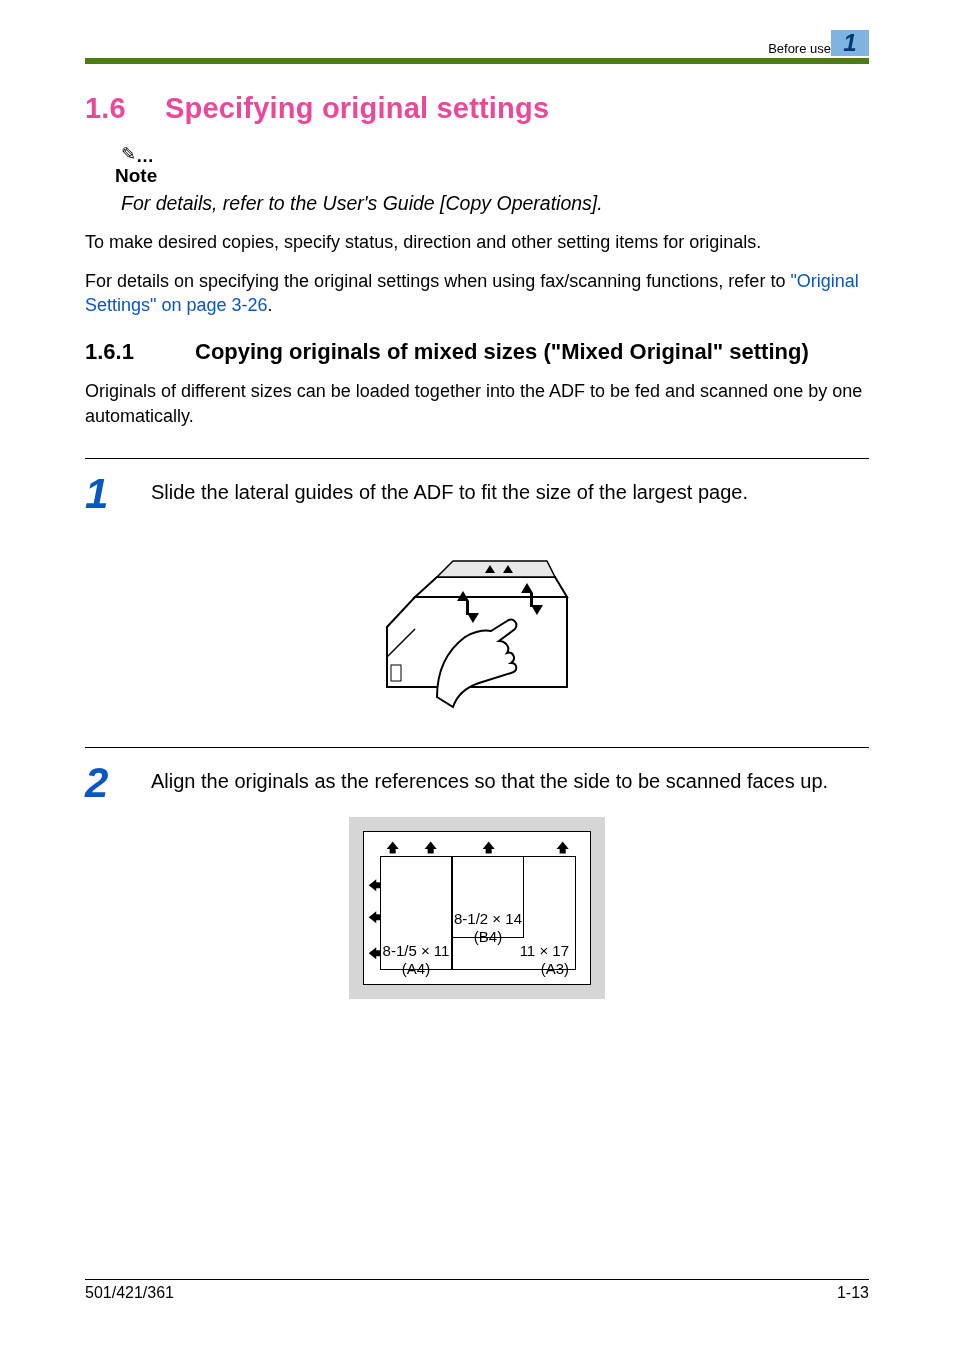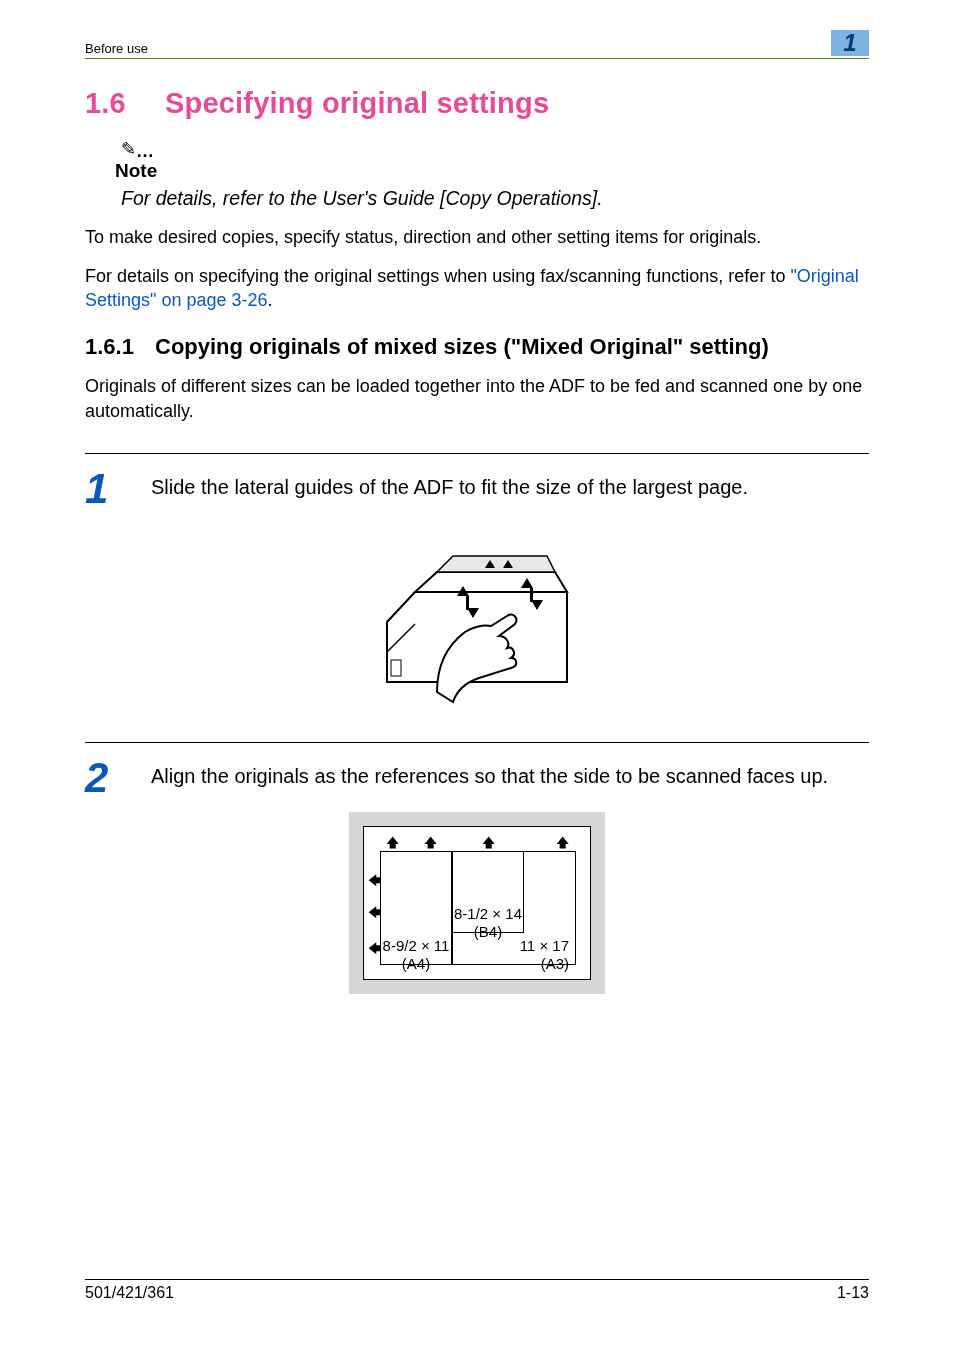--- a/index.html
+++ b/index.html
@@ -11,23 +11,23 @@
     font-family: Arial, Helvetica, sans-serif;
     color: #000;
     position: relative;
   }
   .page {
     padding: 30px 85px 0 85px;
     box-sizing: border-box;
   }
   .topbar {
     display: flex;
-    justify-content: space-between;
+    justify-content: flex-end;
     align-items: flex-end;
-    border-bottom: 1px solid #4d7c0f;
+    border-bottom: 6px solid #4d7c0f;
     padding-bottom: 2px;
     margin-bottom: 28px;
   }
   .topbar-left {
     font-size: 13px;
   }
   .chapter-num-box {
     background: #7fb3e0;
     color: #003a77;
     font-weight: bold;
@@ -61,20 +61,21 @@
     font-size: 18px;
     line-height: 1.35;
     margin: 14px 0;
   }
   .link { color: #0a57c2; }
   .h2 {
     font-weight: bold;
     font-size: 22px;
     margin: 22px 0 8px 0;
     display:flex;
+    gap:40px;
   }
   .h2-num {display:inline-block; width:70px; flex-shrink:0;}
   .h2-text {display:inline-block;}
   .hr { border: none; border-top: 1.5px solid #000; margin: 30px 0 16px 0; }
   .step-row { display:flex; align-items:flex-start; }
   .step-num {
     color:#0a57c2;
     font-style: italic;
     font-weight: bold;
     font-size: 42px;
@@ -198,21 +199,21 @@
       <span class="arrow-up" style="left:22px; top:6px;">🡅</span>
       <span class="arrow-up" style="left:60px; top:6px;">🡅</span>
       <span class="arrow-up" style="left:118px; top:6px;">🡅</span>
       <span class="arrow-up" style="left:192px; top:6px;">🡅</span>
 
       <span class="arrow-left" style="left:4px; top:44px;">🡄</span>
       <span class="arrow-left" style="left:4px; top:76px;">🡄</span>
       <span class="arrow-left" style="left:4px; top:112px;">🡄</span>
 
       <div class="paper" style="left:16px; top:24px; width:72px; height:114px; padding-top:86px;">
-        <div class="psize">8-9/2 × 11</div>
+        <div class="psize">8-1/5 × 11</div>
         <div class="psub">(A4)</div>
       </div>
 
       <div class="paper" style="left:88px; top:24px; width:124px; height:114px; padding-top:86px; text-align:right; padding-right:6px;">
         <div class="psize">11 × 17</div>
         <div class="psub">(A3)</div>
       </div>
 
       <div class="paper" style="left:88px; top:24px; width:72px; height:82px; padding-top:54px; z-index:2;">
         <div class="psize">8-1/2 × 14</div>

